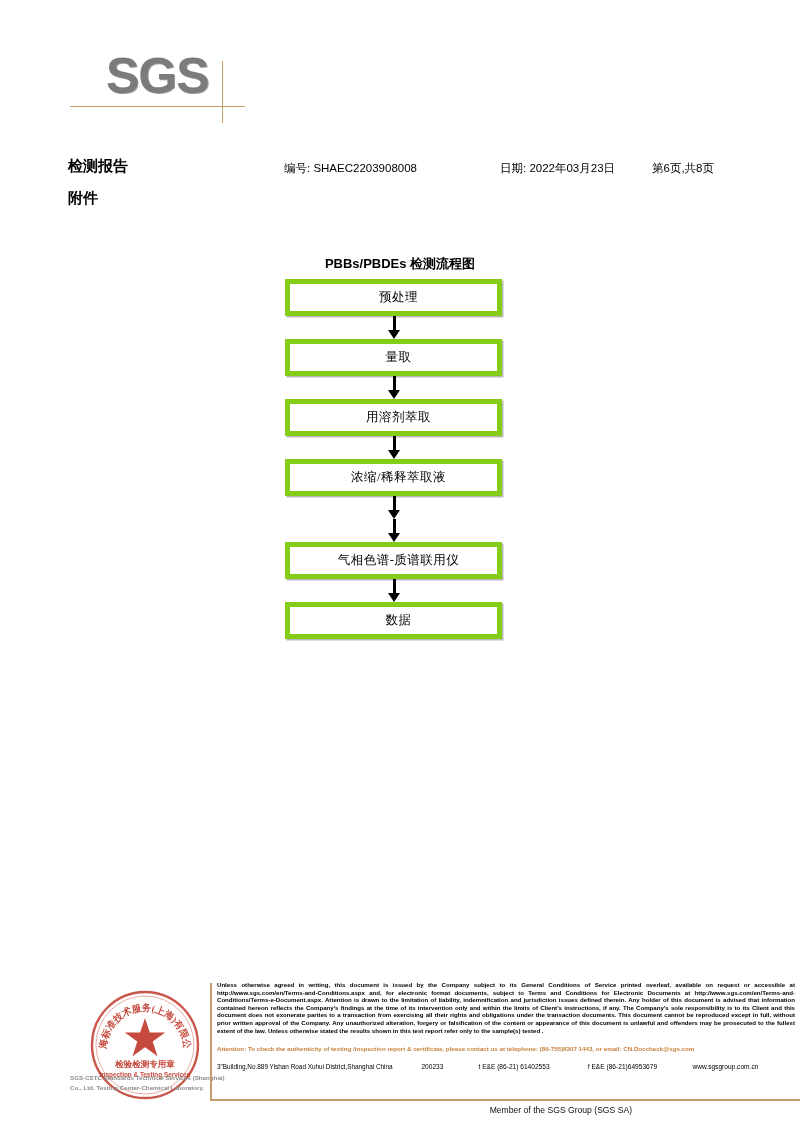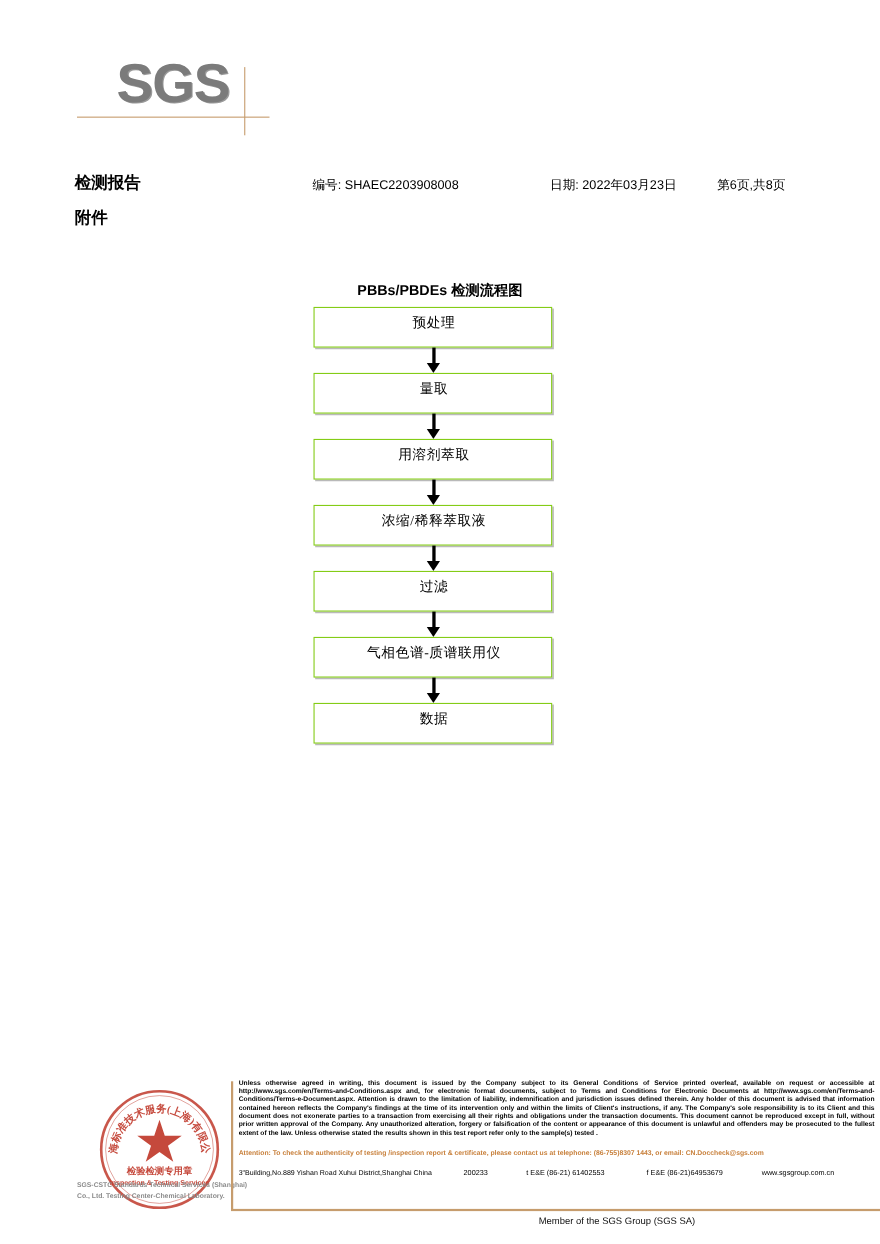--- a/index.html
+++ b/index.html
@@ -99,21 +99,21 @@
     position: absolute;
     left: 285px;
     top: 279px;
     width: 217px;
   }
   .flow-step {
     position: relative;
     width: 217px;
     height: 37px;
     box-sizing: border-box;
-    border: 1px solid #84cc16;
+    border: 5px solid #84cc16;
     box-shadow: 1.5px 1.5px 0 #b9b9b9;
     background: #fff;
   }
   .flow-step-label {
     position: absolute;
     left: 0;
     top: 5px;
     width: 217px;
     text-align: center;
     font-family: "Liberation Serif", "DejaVu Serif", serif;
@@ -291,23 +291,20 @@
   </div>
 
   <div class="flow-step">
     <div class="flow-step-label">浓缩/稀释萃取液</div>
   </div>
   <div class="flow-arrow">
     <div class="shaft"></div>
     <div class="head"></div>
   </div>
 
-  <div class="flow-step">
-    <div class="flow-step-label">过滤</div>
-  </div>
   <div class="flow-arrow">
     <div class="shaft"></div>
     <div class="head"></div>
   </div>
 
   <div class="flow-step">
     <div class="flow-step-label">气相色谱-质谱联用仪</div>
   </div>
   <div class="flow-arrow">
     <div class="shaft"></div>

